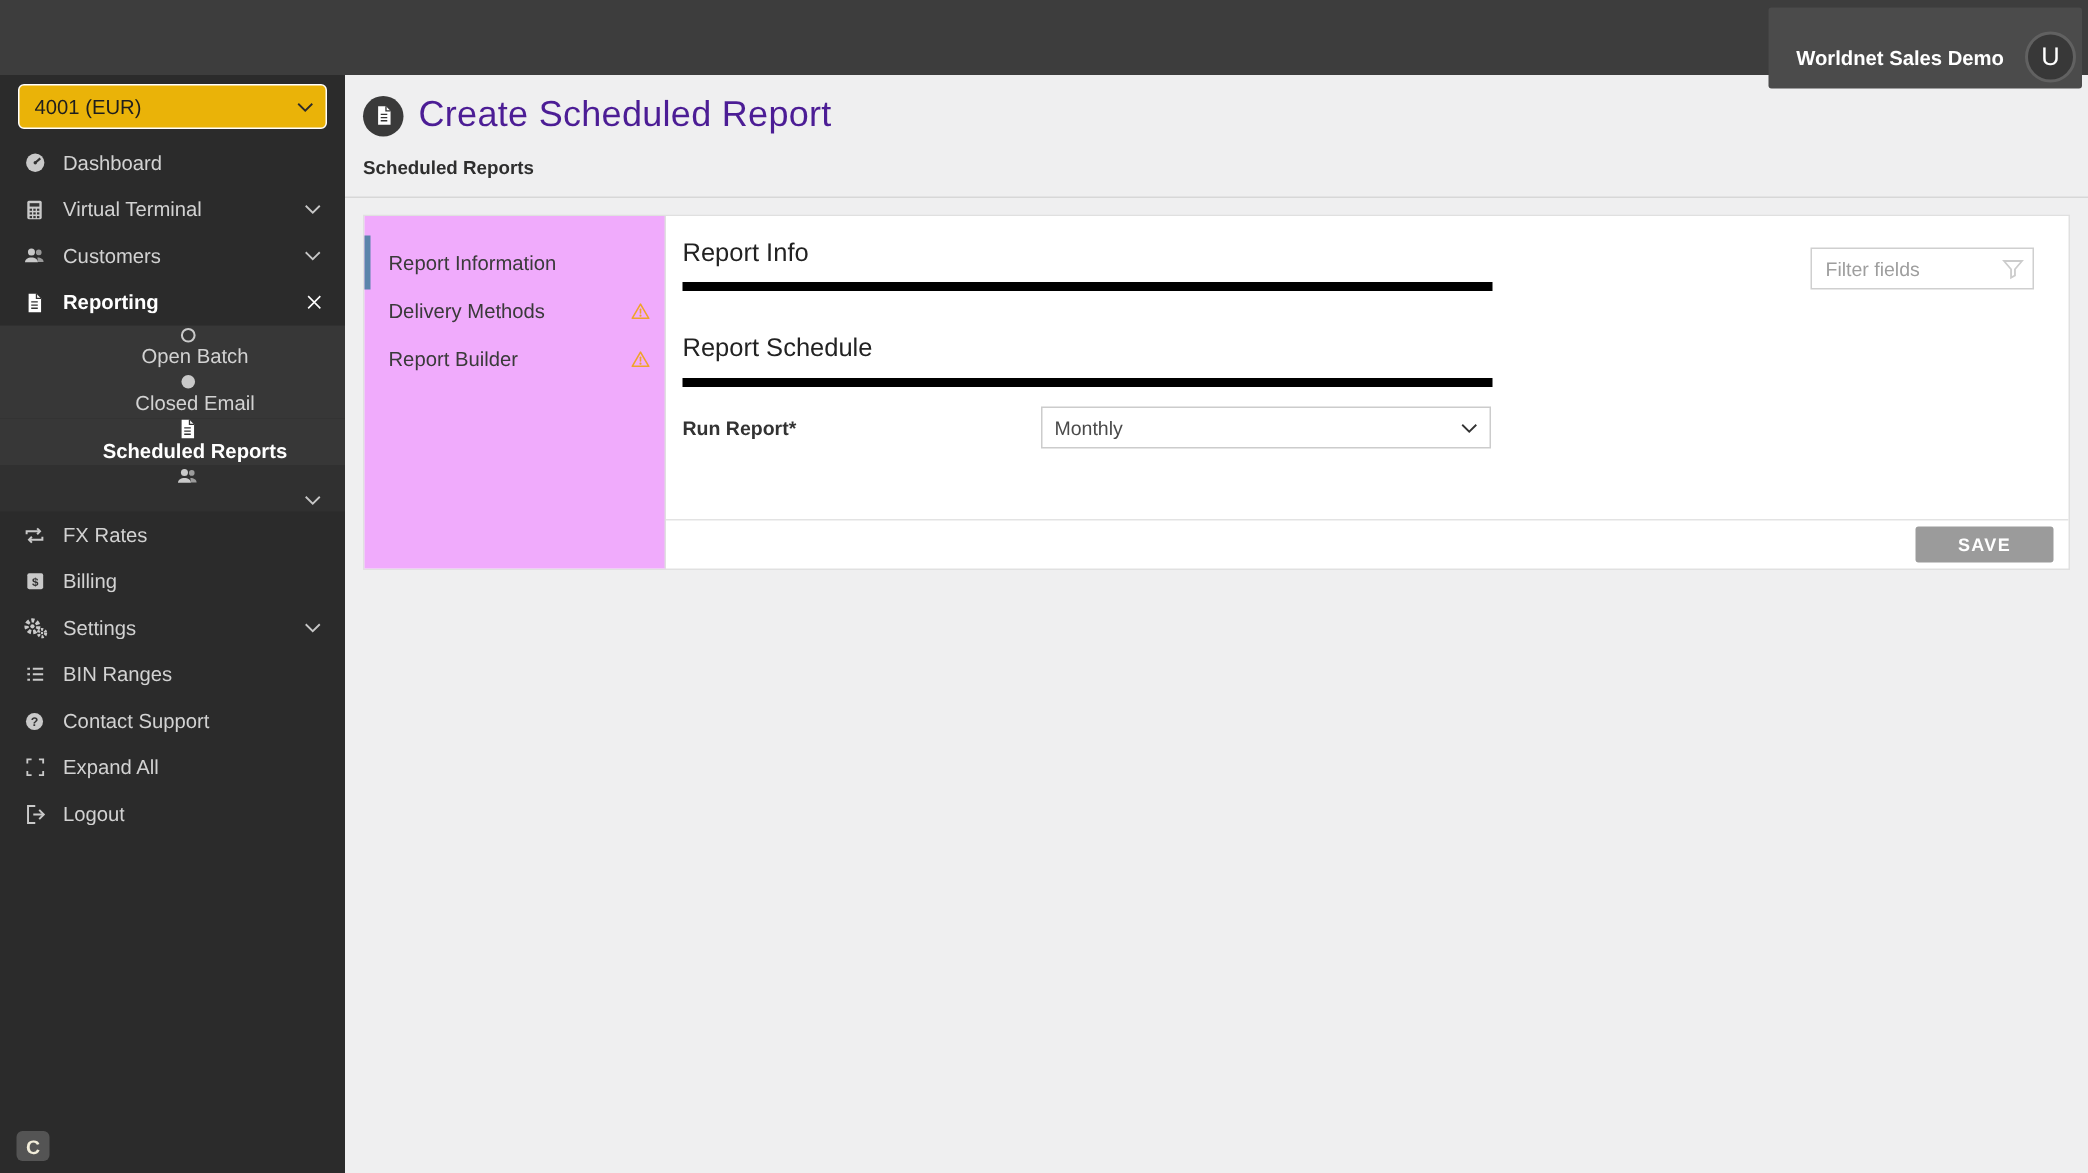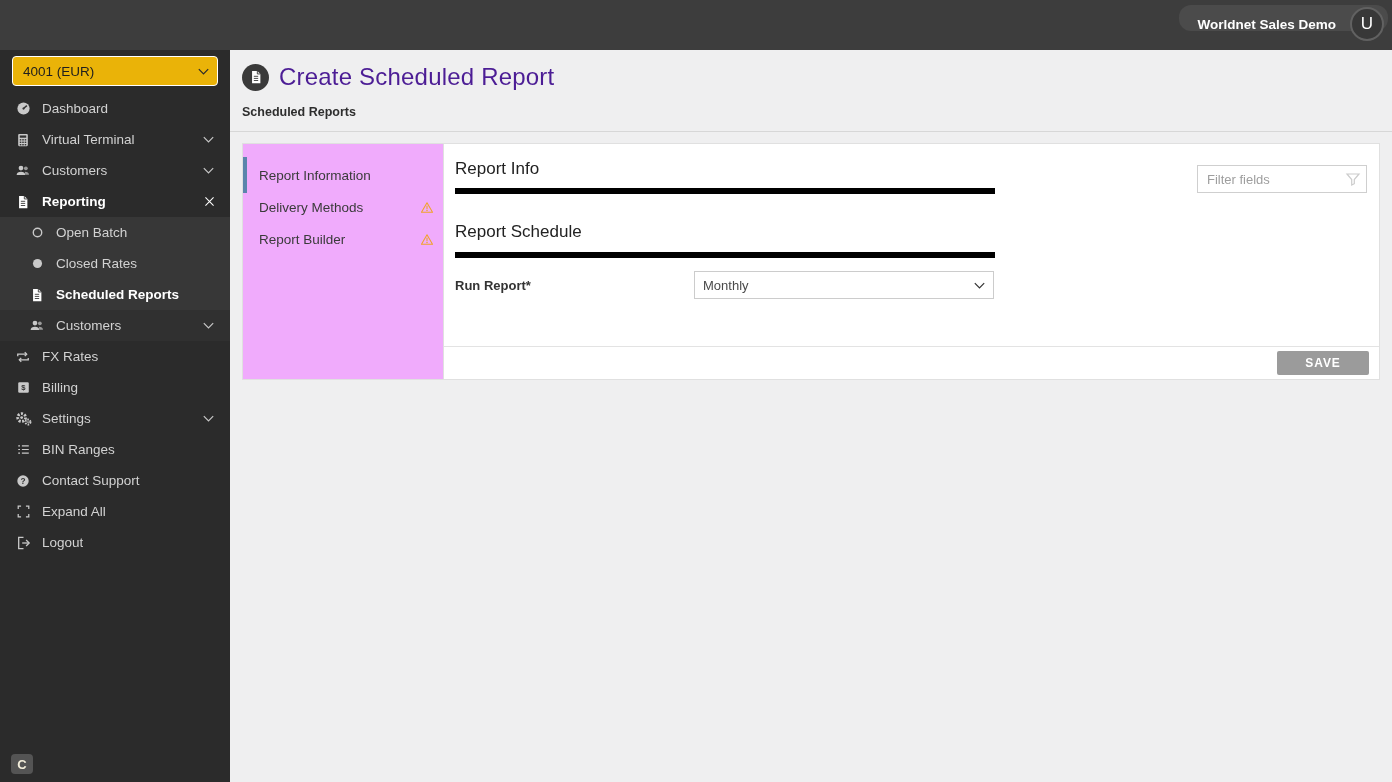--- a/index.html
+++ b/index.html
@@ -1,42 +1,42 @@
 <!DOCTYPE html>
 <html style="--topbar: #3d3d3d; --sidebar: #2b2b2b; --submenu: #373737; --accent: #5b84ab; --warning: #efa32b; --save: #9b9b9b;"><head>
 <meta charset="utf-8">
 <style>
   * { box-sizing: border-box; }
   html,body { margin:0; padding:0; width:1392px; height:782px; overflow:hidden;
               font-family:"Liberation Sans", sans-serif; background:#efeff0; }
 
   
   .topbar { position:absolute; left:0; top:0; right:0; height:50px; background:var(--topbar,#3d3d3d); z-index:5; }
-  .account-chip { position:absolute; right:4px; top:5px; height:26px; background:#4b4b4b; border-radius:12px;
+  .account-chip { position:absolute; right:4px; top:5px; height:54px; background:#4b4b4b; border-radius:2px;
                   display:flex; align-items:center; gap:14px; padding:12px 4px 0 18px; cursor:pointer; }
   .account-name { color:#fff; font-weight:bold; font-size:13.5px; white-space:nowrap; }
   .avatar { width:34px; height:34px; border-radius:50%; background:#383838; border:2px solid #616161;
             color:#fff; font-size:17px; display:flex; align-items:center; justify-content:center; }
 
   
   .sidebar { position:absolute; left:0; top:50px; width:230px; bottom:0; background:var(--sidebar,#2b2b2b); z-index:4; }
   .merchant-wrap { position:relative; margin:6px 12px 7px 12px; }
   .merchant-wrap select { width:100%; height:30px; border-radius:4px; border:1px solid #ffffff; background:#eab308;
                           font-family:inherit; font-size:13.5px; color:#1e1e1e; padding:0 26px 0 10px;
                           -webkit-appearance:none; appearance:none; }
   .merchant-chev { position:absolute; right:7px; top:8px; color:#2b2b2b; pointer-events:none; display:flex; }
 
   .nav-item { height:31px; display:flex; align-items:center; padding:0 14px; color:#d2d2d2; font-size:13.5px;
               cursor:pointer; white-space:nowrap; }
   .nav-item .icon-box { width:18px; margin-right:10px; display:inline-flex; align-items:center; justify-content:center; color:#c9c9c9; }
   .nav-item .lab { overflow:hidden; text-overflow:ellipsis; }
   .nav-item .trail { margin-left:auto; margin-right:0; width:auto; color:#c6c6c6; display:inline-flex; }
   .nav-item.bold { color:#fff; font-weight:bold; }
   .nav-item.bold .icon-box { color:#fff; }
-  .nav-item.sub { background:var(--submenu,#373737); padding-left:28px; }
+  .nav-item.sub { background:var(--submenu,#373737); padding-left:44px;flex-direction:column; }
   .nav-item.sub.shade { background:#303030; }
   .c-badge { position:absolute; left:11px; bottom:8px; width:22px; height:20px; background:#545454; border-radius:4px;
              color:#f3eedb; font-weight:bold; font-size:13px; display:flex; align-items:center; justify-content:center; cursor:pointer; }
 
   
   .main { position:absolute; left:230px; top:50px; right:0; bottom:0; background:#efeff0; }
   .page-header { padding:13px 0 0 12px; }
   .title-row { display:flex; align-items:center; gap:10px; height:28px; }
   .title-icon { width:27px; height:27px; border-radius:50%; background:#3a3a3a; color:#fff;
                 display:flex; align-items:center; justify-content:center; flex:0 0 auto; }
@@ -47,21 +47,21 @@
   
   .card { margin:11px 12px 0 12px; height:237px; background:#fff; border:1px solid #e0e0e0; display:flex; }
   .tab-col { width:201px; flex:0 0 201px; background:#f0abfc; border-right:1px solid #e0e0e0; padding-top:15px; }
   .tab { height:32px; display:flex; align-items:center; padding:0 9px 0 16px; font-size:13.5px; font-weight:500;
          color:#3a3a3a; position:relative; cursor:pointer; }
   .tab.active::before { content:""; position:absolute; left:0; top:-2px; bottom:-2px; width:4px; background:var(--accent,#5b84ab); }
   .tab .warn { margin-left:auto; color:var(--warning,#efa32b); display:inline-flex; }
 
   .form-col { flex:1 1 auto; position:relative; display:flex; flex-direction:column; }
   .form-body { flex:1 1 auto; padding-left:11px; }
-  .filter-wrap { position:absolute; top:21px; right:12px; width:170px; }
+  .filter-wrap { position:absolute; top:21px; right:23px; width:149px; }
   .filter-wrap input { width:100%; height:28px; border:1px solid #cfcfcf; background:#fff; font-family:inherit;
                        font-size:13px; color:#555; padding:0 28px 0 9px; }
   .filter-wrap input::placeholder { color:#9e9e9e; }
   .filter-glyph { position:absolute; right:6px; top:6px; color:#ccc; display:flex; pointer-events:none; }
 
   .section { width:540px; }
   .section-title { font-size:17px; color:#222; padding:15px 0 9px 0; border-bottom:6px solid #000000; }
   .section + .section .section-title { padding-top:28px; padding-bottom:10px; }
   .field-row { display:flex; align-items:center; margin-top:13px; }
   .field-label { width:239px; flex:0 0 239px; font-size:13px; font-weight:bold; color:#333; }
@@ -172,21 +172,21 @@
           </svg>
         </span>
         <span class="lab">Open Batch</span>
       </div>
       <div class="nav-item sub">
         <span class="icon-box">
           <svg viewBox="0 0 16 16" width="13" height="13">
             <circle cx="8" cy="8" r="5.6" fill="currentColor"></circle>
           </svg>
         </span>
-        <span class="lab">Closed Rates</span>
+        <span class="lab">Closed Email</span>
       </div>
       <div class="nav-item sub bold">
         <span class="icon-box">
           <svg viewBox="0 0 16 16" width="14" height="14">
             <path d="M3.5 1h6L13 4.5V15H3.5z" fill="currentColor"></path>
             <path d="M9.5 1v3.5H13" fill="none" stroke="#333" stroke-width="1"></path>
             <path d="M5.5 7.2h5M5.5 9.6h5M5.5 12h5" stroke="#333" stroke-width="1"></path>
           </svg>
         </span>
         <span class="lab">Scheduled Reports</span>

